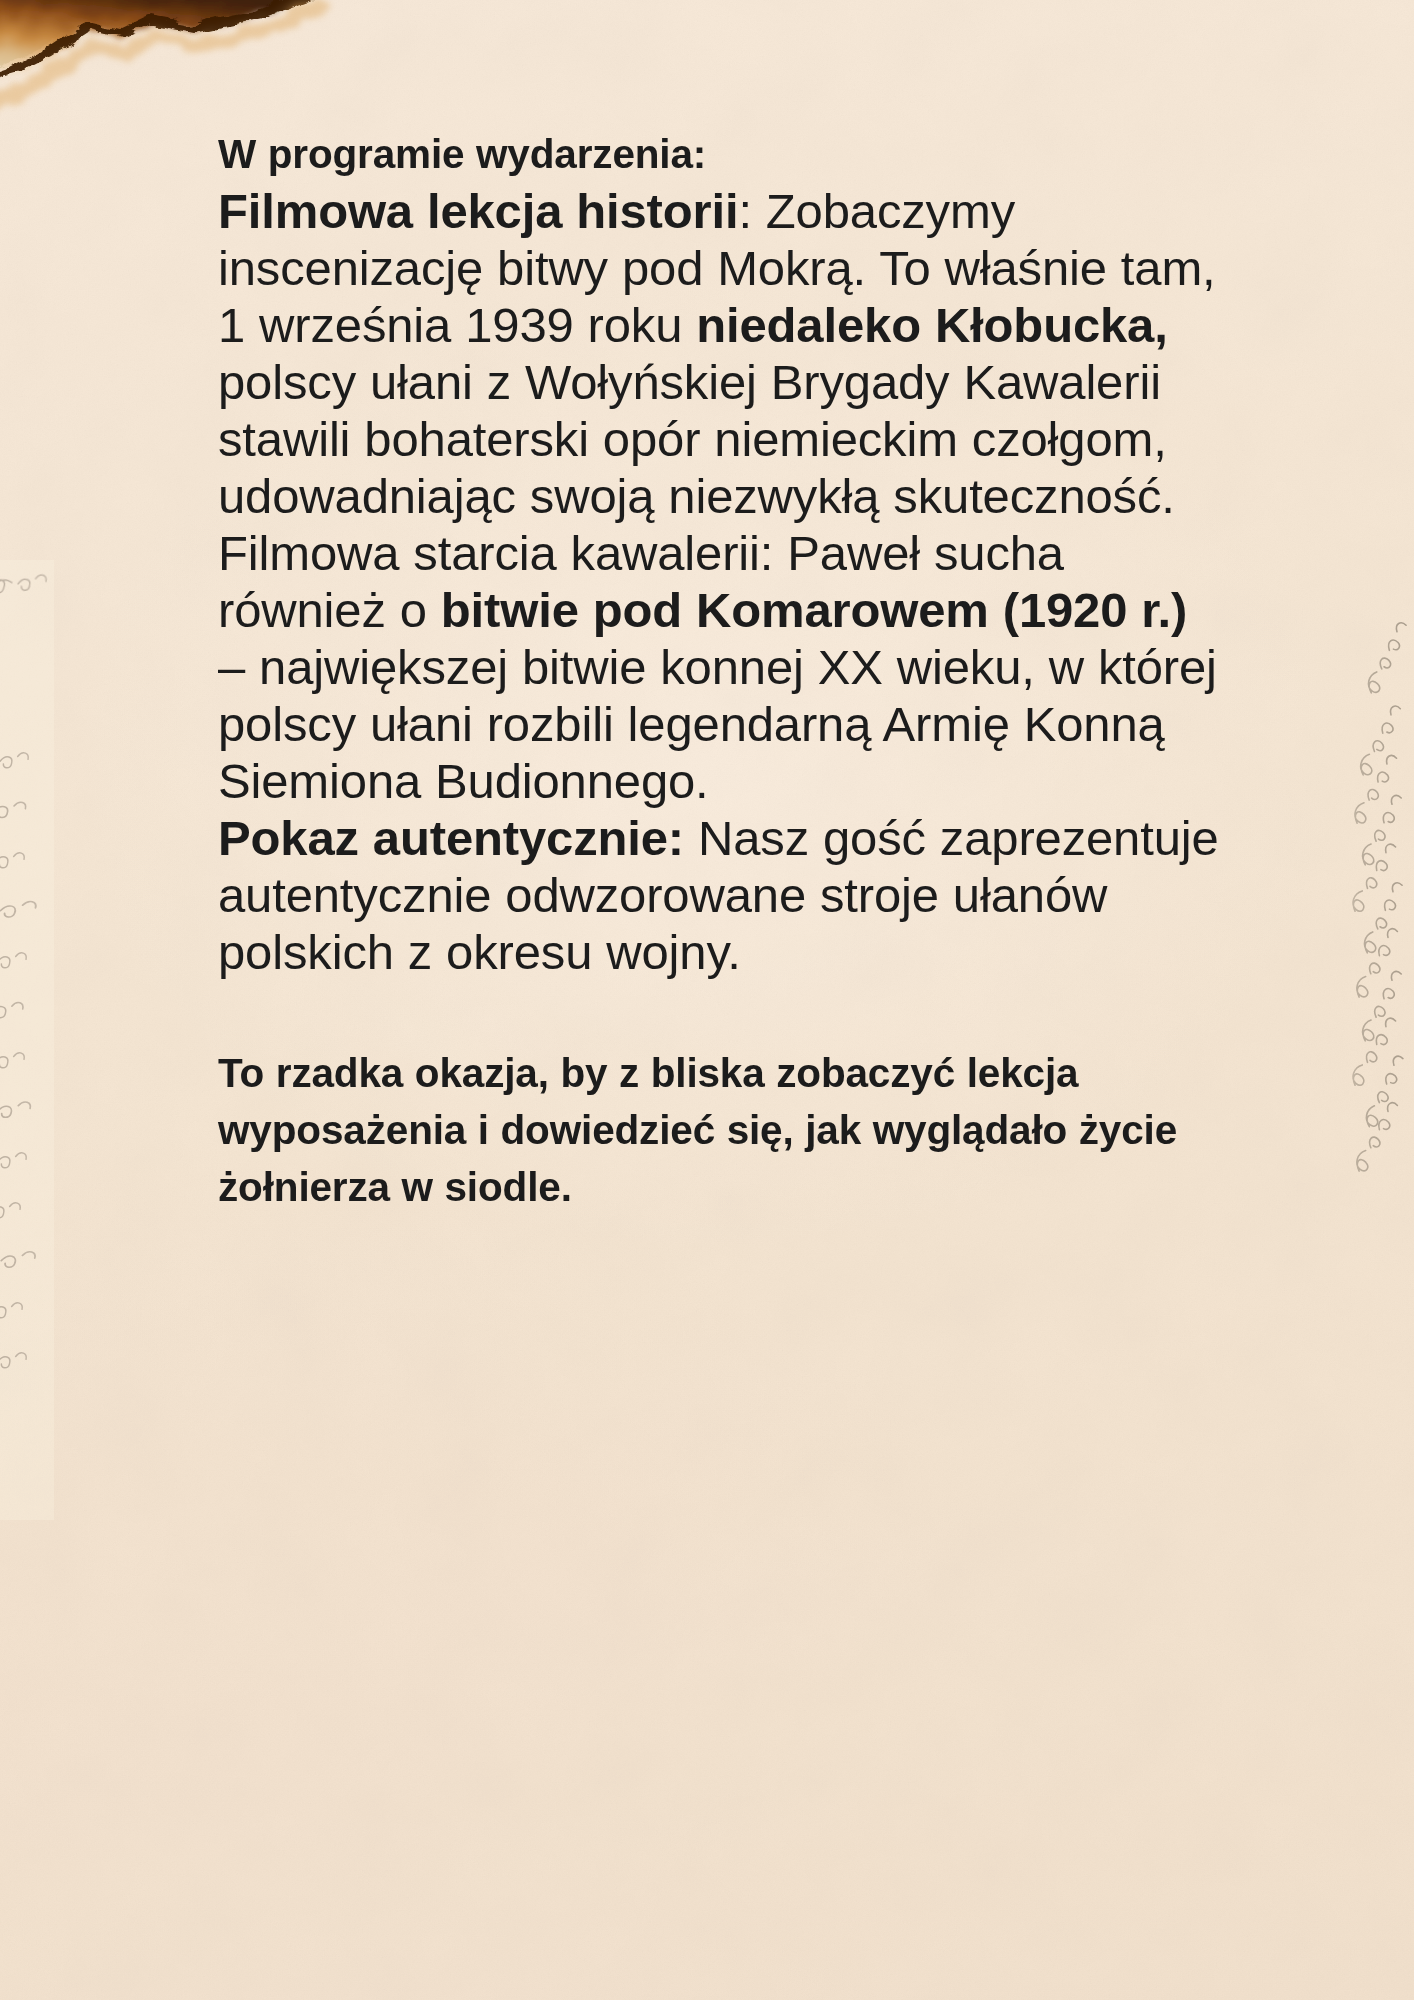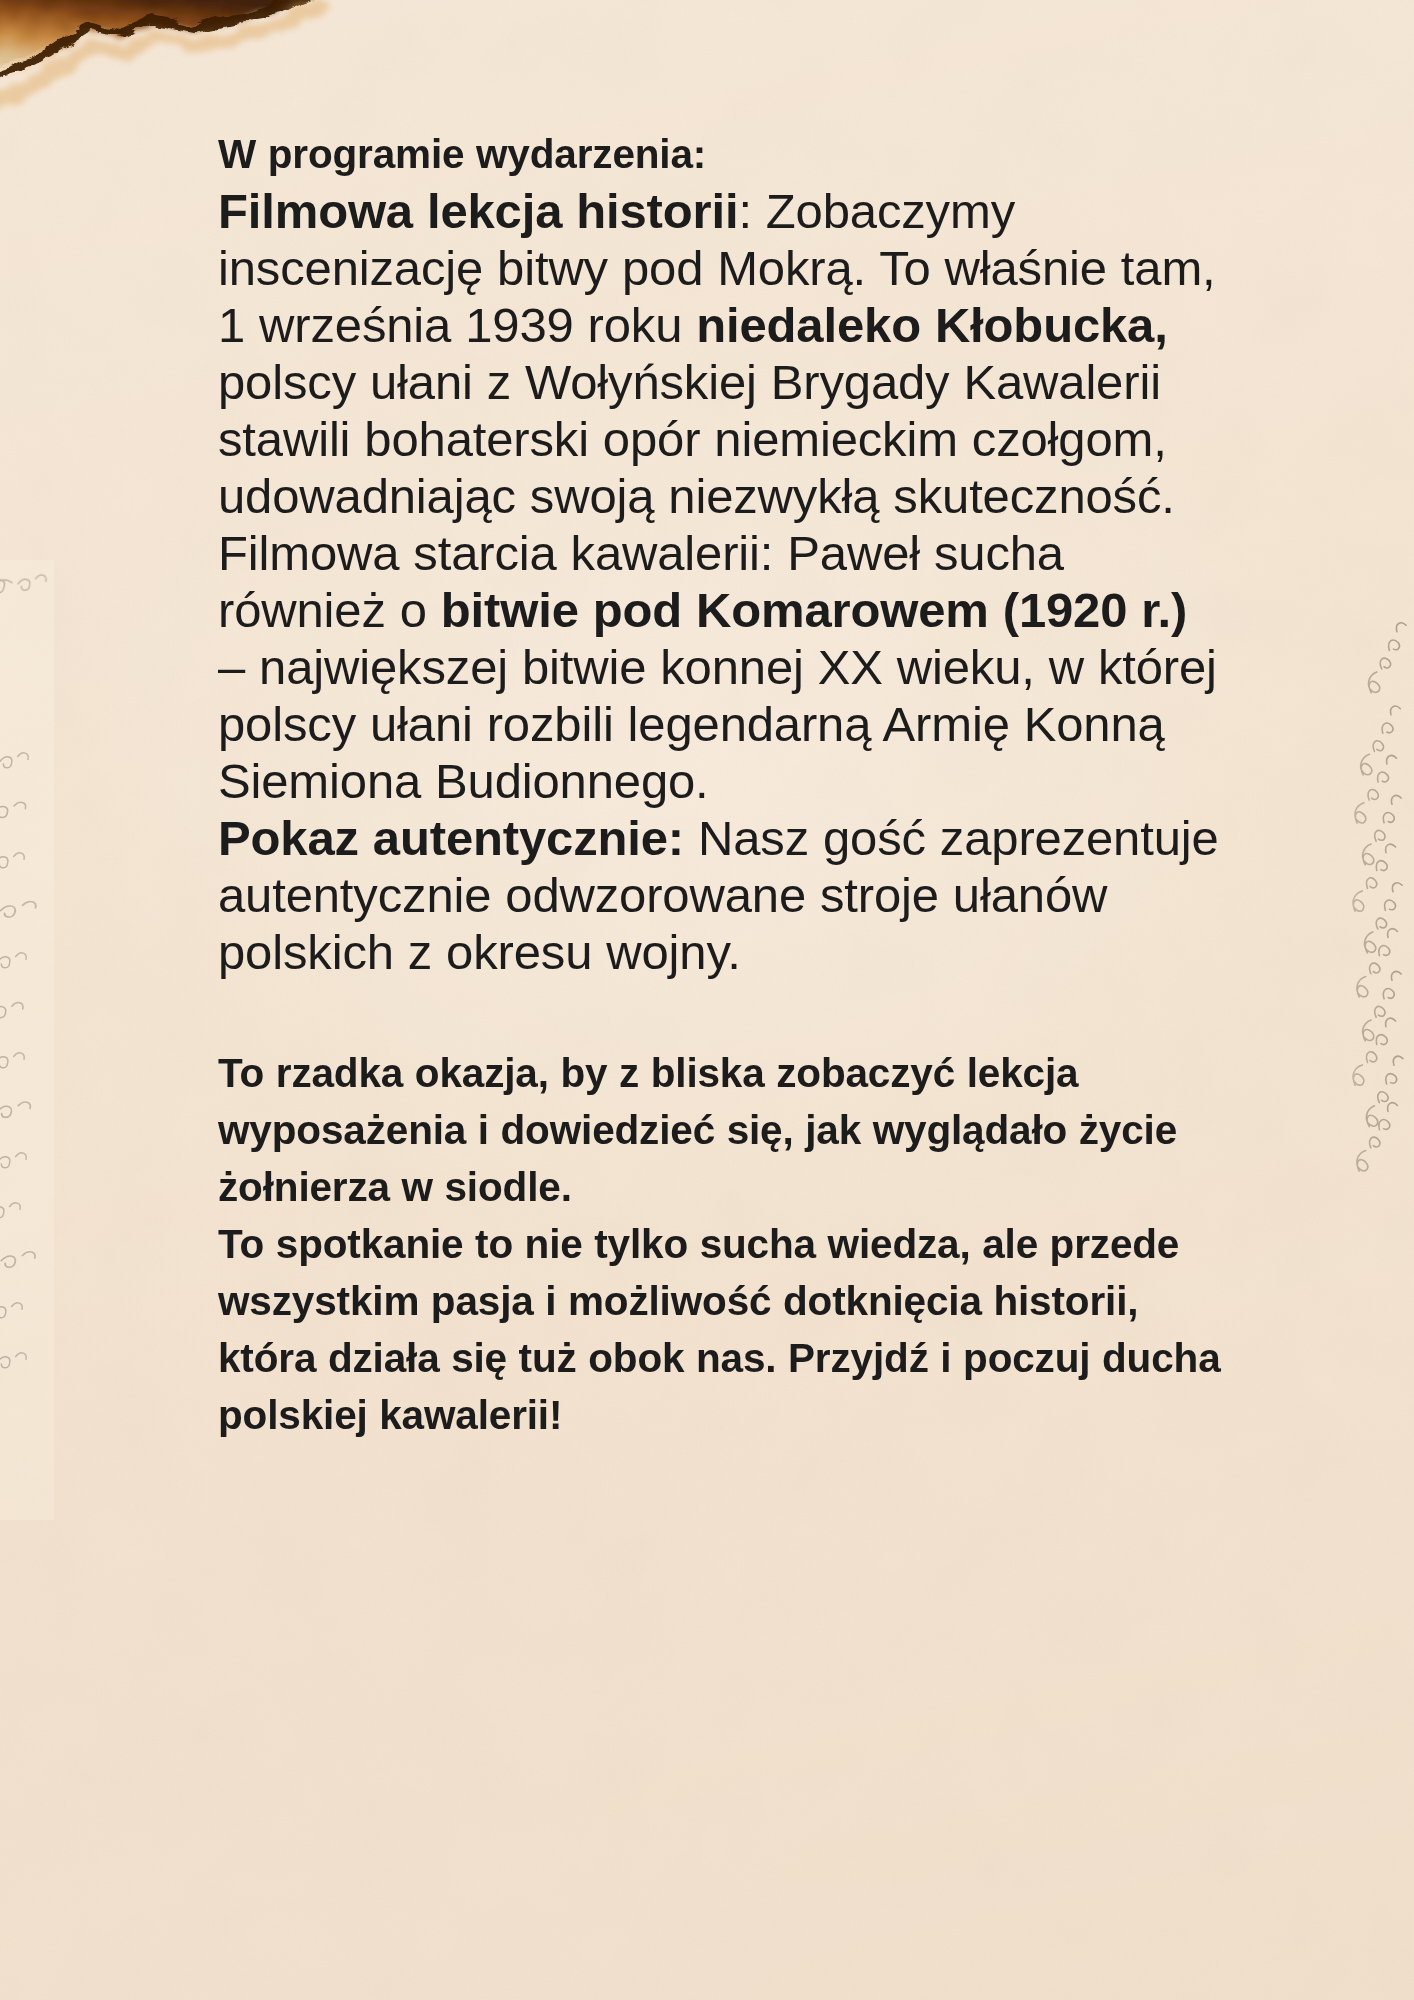--- a/index.html
+++ b/index.html
@@ -280,16 +280,15 @@
     </p>
 
     <p class="para">
       <strong>Pokaz autentycznie:</strong><span> </span><span>Nasz gość zaprezentuje autentycznie odwzorowane stroje ułanów polskich z okresu wojny.</span>
     </p>
 
     <div class="gap"></div>
 
     <p class="para strong-block">To rzadka okazja, by z bliska zobaczyć lekcja wyposażenia i dowiedzieć się, jak wyglądało życie żołnierza w siodle.</p>
 
-    <p class="para strong-block">To spotkanie to nie tylko sucha wiedza, ale przede wszystkim pasja i możliwość dotknięcia historii, która działa się tuż obok nas. Przyjdź i poczuj ducha polskiej kawalerii!</p>
 
   </div>
 </div>
 
 </body></html>

